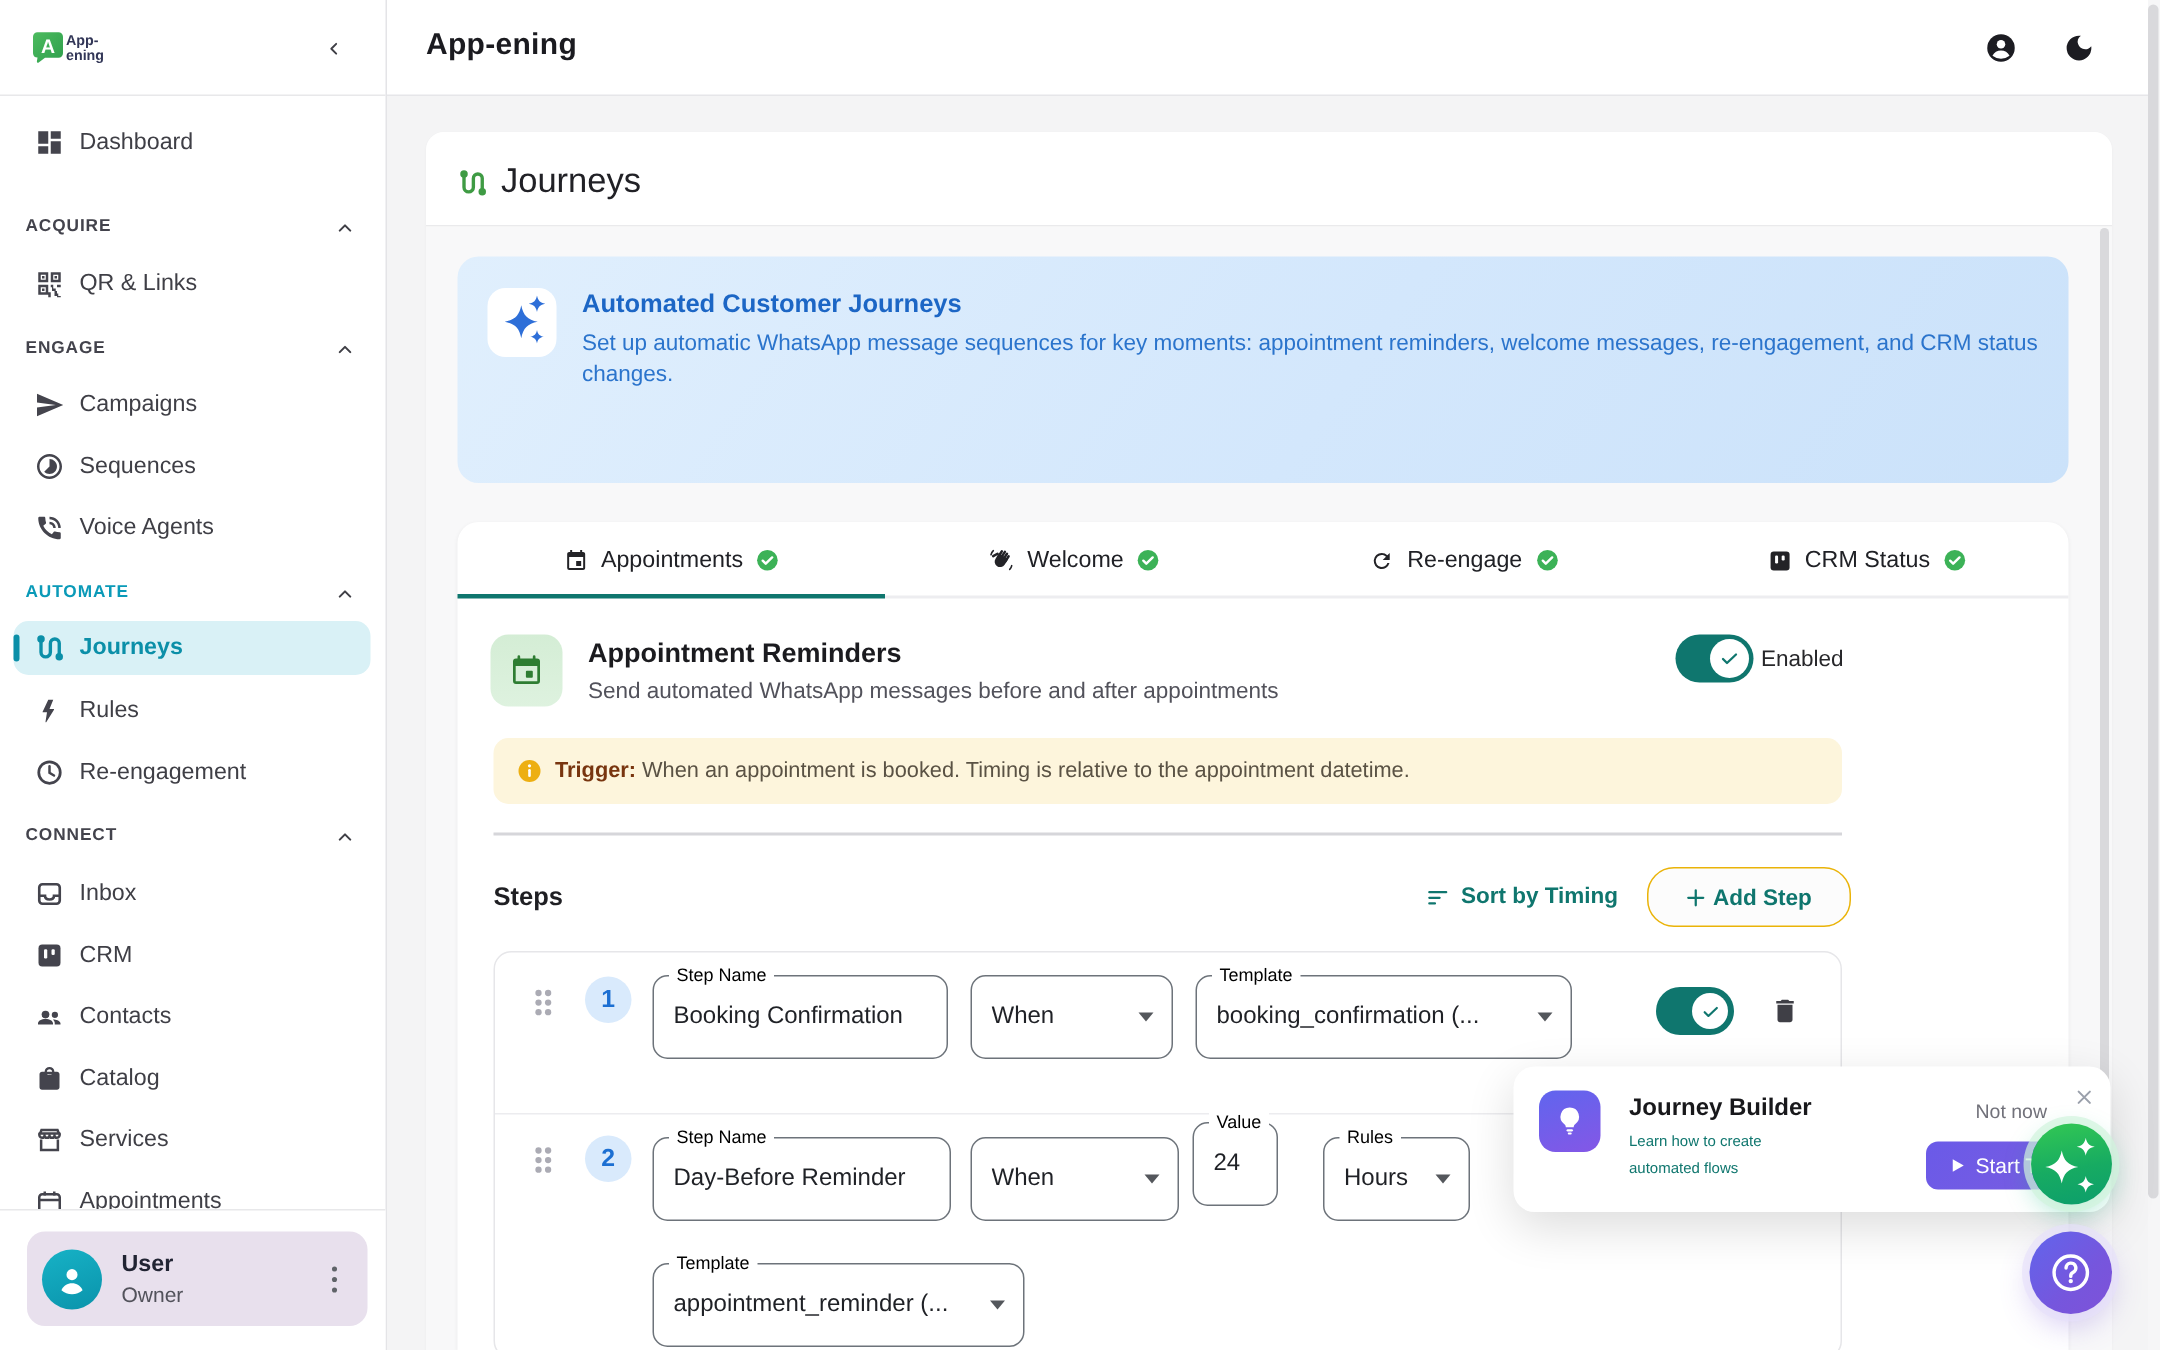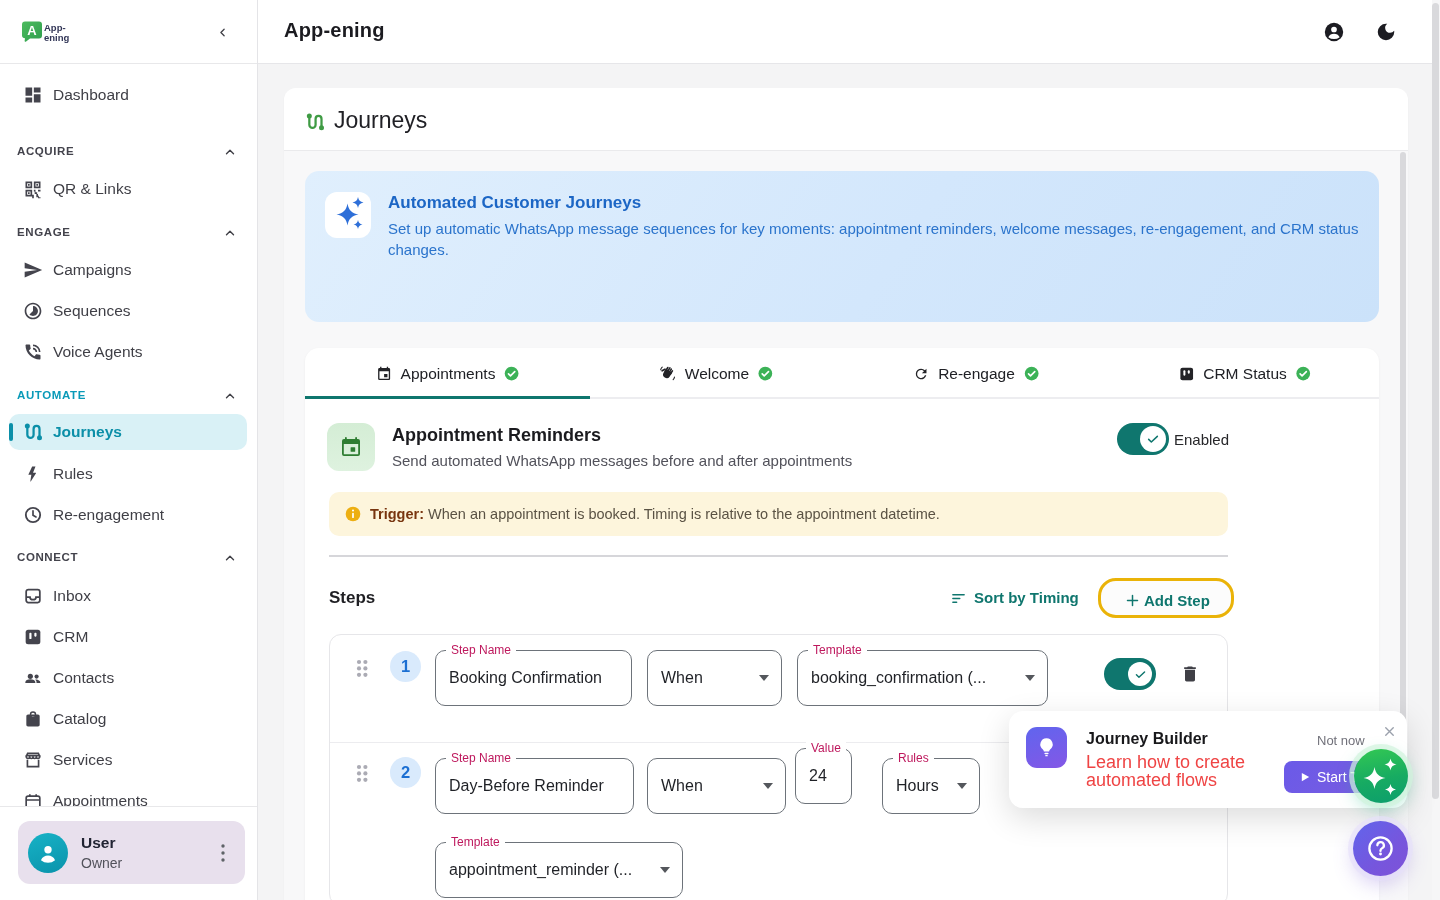--- a/index.html
+++ b/index.html
@@ -50,39 +50,39 @@
 
   #trigger { position:absolute; left:24px; top:144px; width:899px; height:44px; border-radius:10px; background:#fdf5dc; }
   #trigger .tx { position:absolute; left:41px; top:14px; font-size:14.5px; color:#5a5244; white-space:nowrap; }
   #trigger b { color:#78350f; }
   #trigger .ic { position:absolute; left:16px; top:14px; width:16px; height:16px; }
 
   #divider { position:absolute; left:24px; top:207px; width:899px; height:2px; background:#d6d6da; }
   #stepsh { position:absolute; left:24px; top:240px; font-size:17px; font-weight:700; color:#1f1f23; }
   #sortby { position:absolute; left:669px; top:241px; font-size:15px; font-weight:600; color:#0f766e; }
   #sorticon { position:absolute; left:645px; top:243px; width:17px; height:15px; }
-  #addstep { position:absolute; left:793px; top:230px; width:136px; height:40px; border:3px solid #eab308; border-radius:18px; background:#fcfcfc; }
+  #addstep { position:absolute; left:793px; top:230px; width:136px; height:40px; border:1px solid #eab308; border-radius:18px; background:#fcfcfc; }
   #addstep .tx { position:absolute; left:43px; top:11px; font-size:15px; font-weight:600; color:#0f766e; }
   #addstep .pl { position:absolute; left:24px; top:12px; width:15px; height:15px; }
 
   #steps { position:absolute; left:24px; top:286px; width:899px; height:272px; border:1px solid #e6e6e9; border-radius:12px; background:#fff; }
   .rowline { position:absolute; left:0; top:107px; width:897px; height:1px; background:#ececef; }
 
   .fld { position:absolute; height:56px; border:1.4px solid #6d737a; border-radius:10px; background:#fff; }
-  .fld .lbl { position:absolute; top:-7px; left:10px; background:#fff; padding:0 5px; font-size:12px; color:#be185d; line-height:13px; white-space:nowrap; }
+  .fld .lbl { position:absolute; top:-7px; left:10px; background:#fff; padding:0 5px; font-size:12px; color:#000000; line-height:13px; white-space:nowrap; }
   .fld .val { position:absolute; left:13px; top:50%; transform:translateY(-50%); font-size:16px; color:#1f2126; white-space:nowrap; overflow:hidden; }
   .arr { position:absolute; right:12px; top:50%; margin-top:-3px; width:0; height:0; border-left:5px solid transparent; border-right:5px solid transparent; border-top:6px solid #54575c; }
   .numcirc { position:absolute; width:31px; height:31px; border-radius:50%; background:#d9eafc; color:#1c6fd2; font-size:16.5px; font-weight:700; text-align:center; line-height:31px; }
   .handle { position:absolute; width:14px; height:20px; }
 
   #toast { position:absolute; left:1009px; top:711px; width:398px; height:97px; background:#fff; border-radius:14px; box-shadow:0 10px 32px rgba(0,0,0,.14); z-index:20; }
   #toast .tile { position:absolute; left:17px; top:16px; width:41px; height:41px; border-radius:11px; background:linear-gradient(160deg,#6065ee 0%,#8457e6 100%); }
   #toast .tt { position:absolute; left:77px; top:19px; font-size:16px; font-weight:700; color:#18181b; }
   #toast .nn { position:absolute; left:308px; top:22px; font-size:13px; color:#71717a; }
-  #toast .bd { position:absolute; left:77px; top:42px; font-size:18px; line-height:18px; color:#ef4444; }
+  #toast .bd { position:absolute; left:77px; top:42px; font-size:10px; line-height:18px; color:#0f766e; }
   #toast .btn { position:absolute; left:275px; top:50px; width:99px; height:32px; border-radius:8px; background:linear-gradient(135deg,#6a5ae8 0%,#7a5ce0 100%); color:#fff; font-size:14px; }
   #toast .btn .btx { position:absolute; left:33px; top:8px; white-space:nowrap; }
 
   .fab { position:absolute; border-radius:50%; z-index:30; }
   #fab1 { left:1354px; top:749px; width:54px; height:54px; background:linear-gradient(170deg,#33c853 0%,#17ab62 55%,#0c9e6c 100%); box-shadow:0 0 0 5px rgba(210,244,221,.7), 0 6px 18px rgba(16,185,129,.35); }
   #fab2 { left:1353px; top:821px; width:55px; height:55px; background:linear-gradient(135deg,#6165ec 0%,#7656dd 60%,#7e52d8 100%); box-shadow:0 0 0 5px rgba(230,224,250,.65), 0 8px 20px rgba(124,91,216,.3); }
 
   #sbfoot { position:absolute; left:0; top:806px; width:257px; height:94px; background:#fff; border-top:1px solid #e8e8ea; }
   #usercard { position:absolute; left:18px; top:14px; width:227px; height:63px; border-radius:12px; background:#e8e0ed; }
   #usercard .nm { position:absolute; left:63px; top:13px; font-size:15.5px; font-weight:700; color:#212433; }

